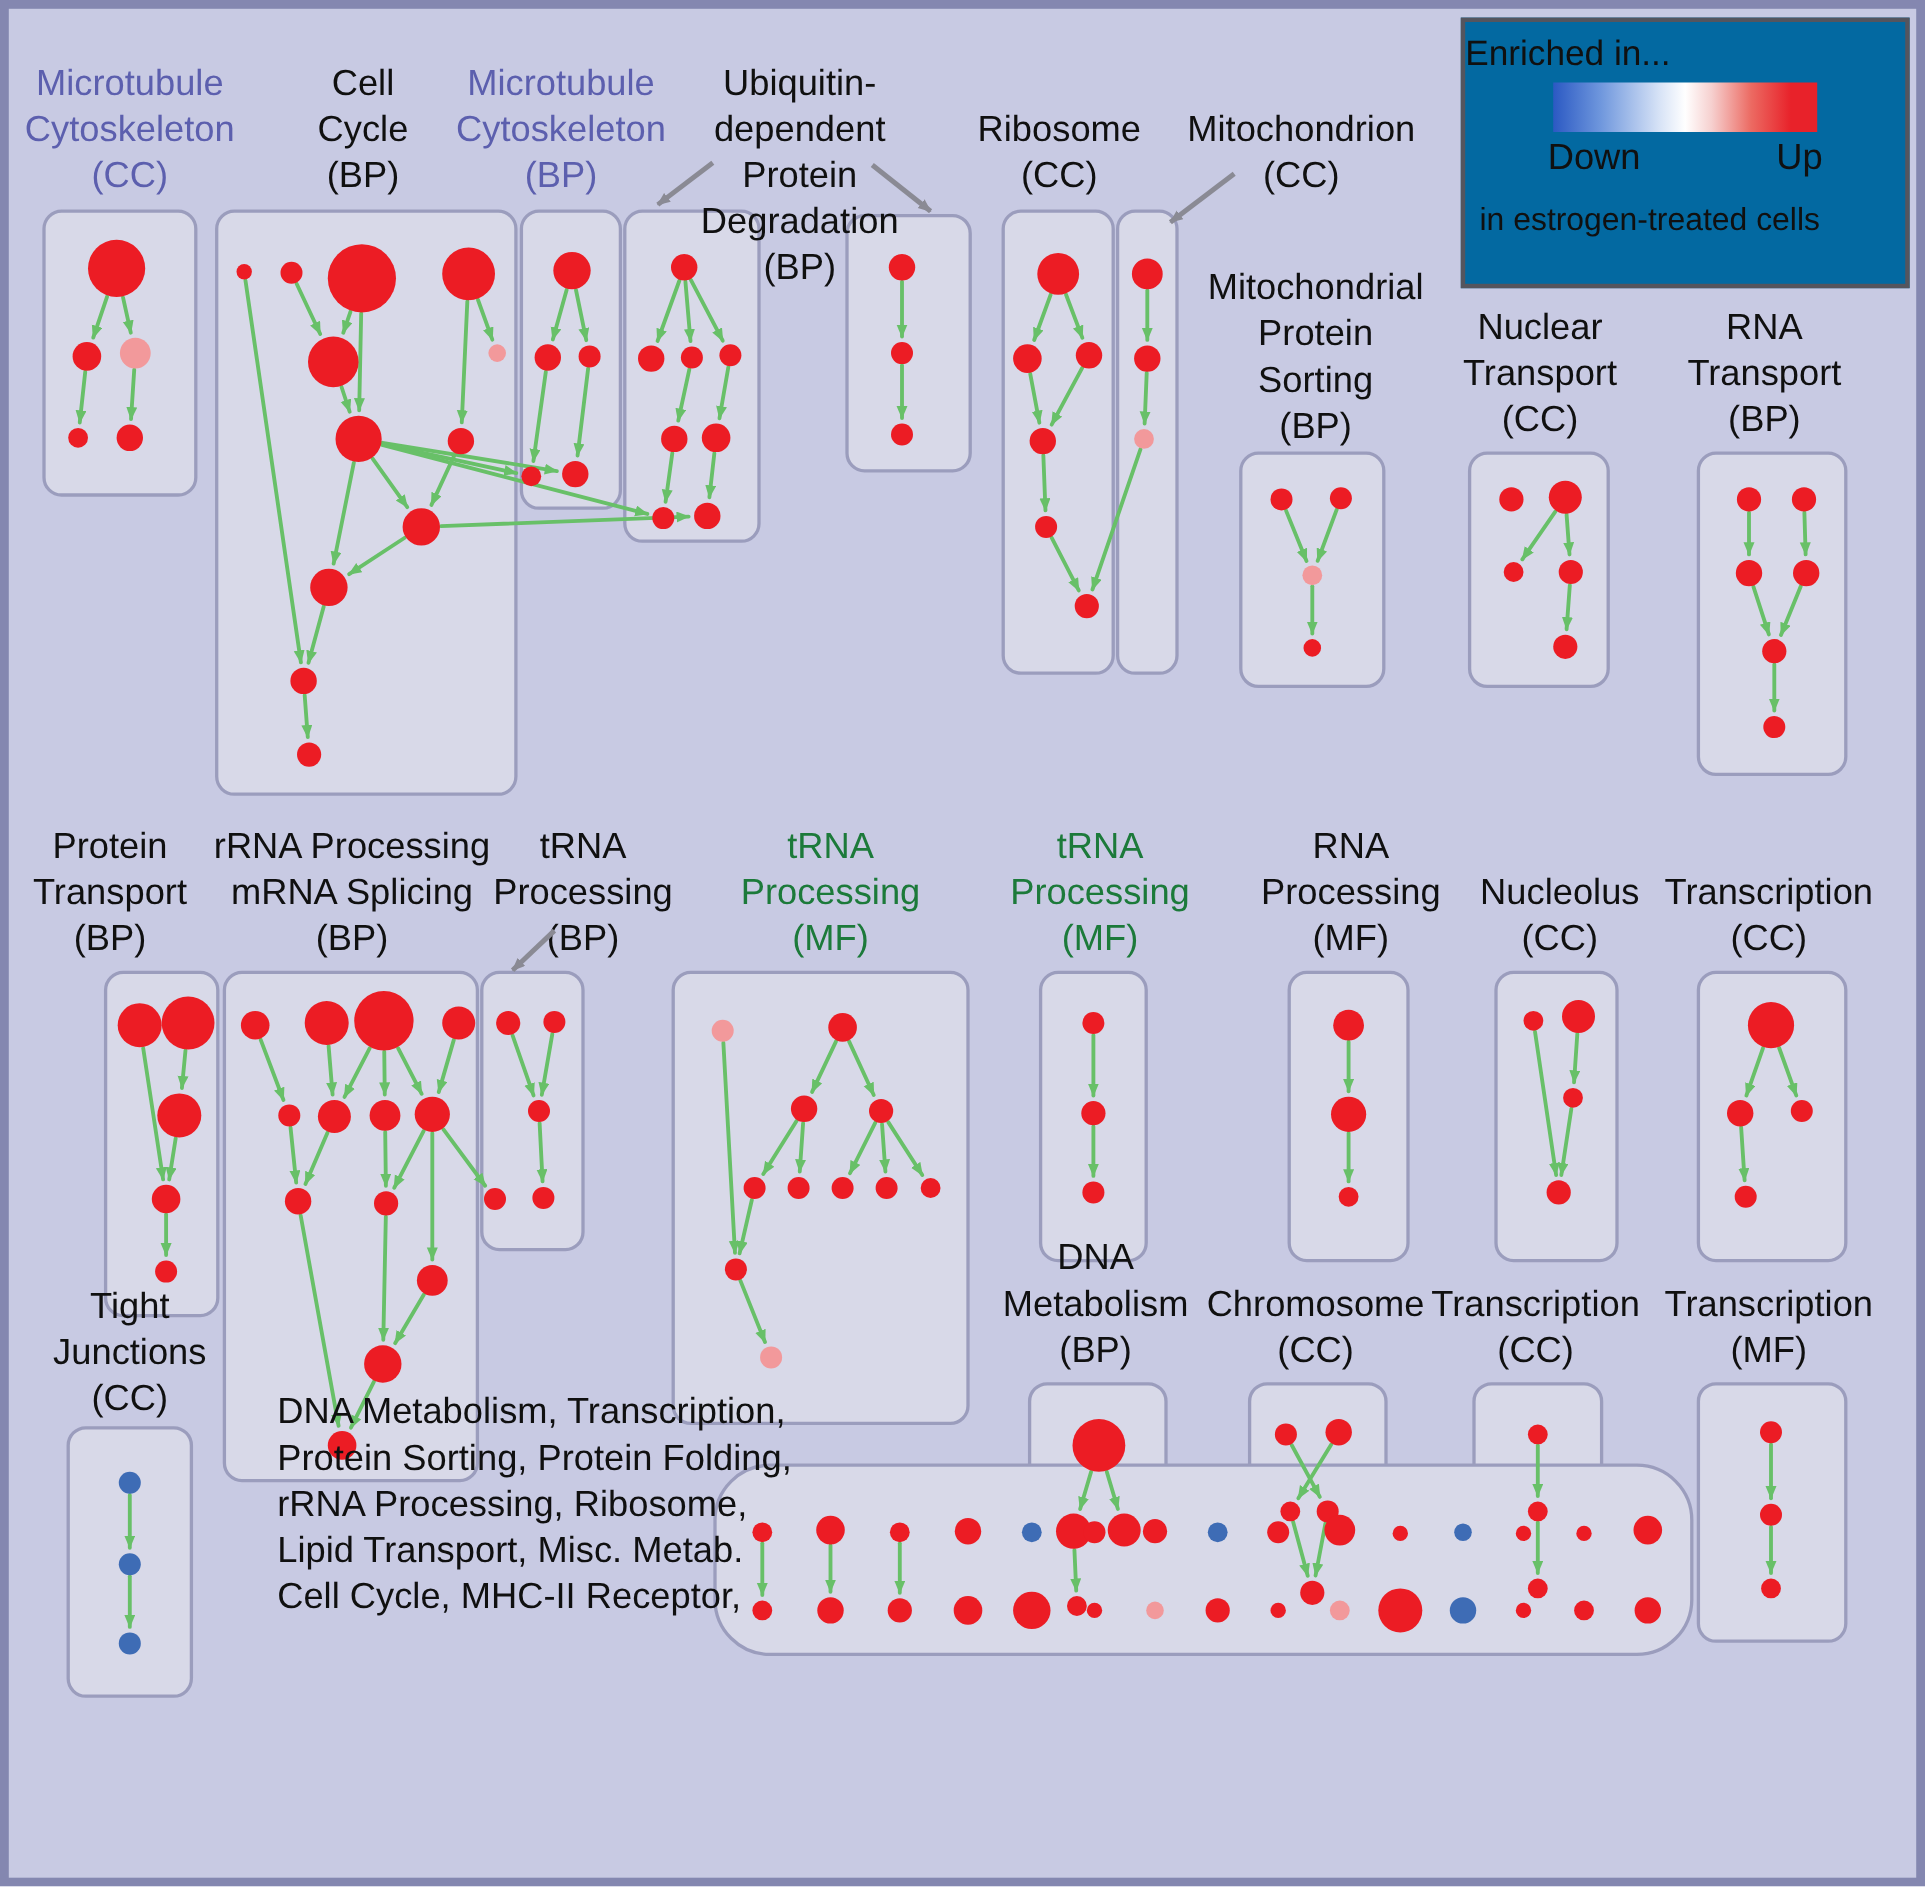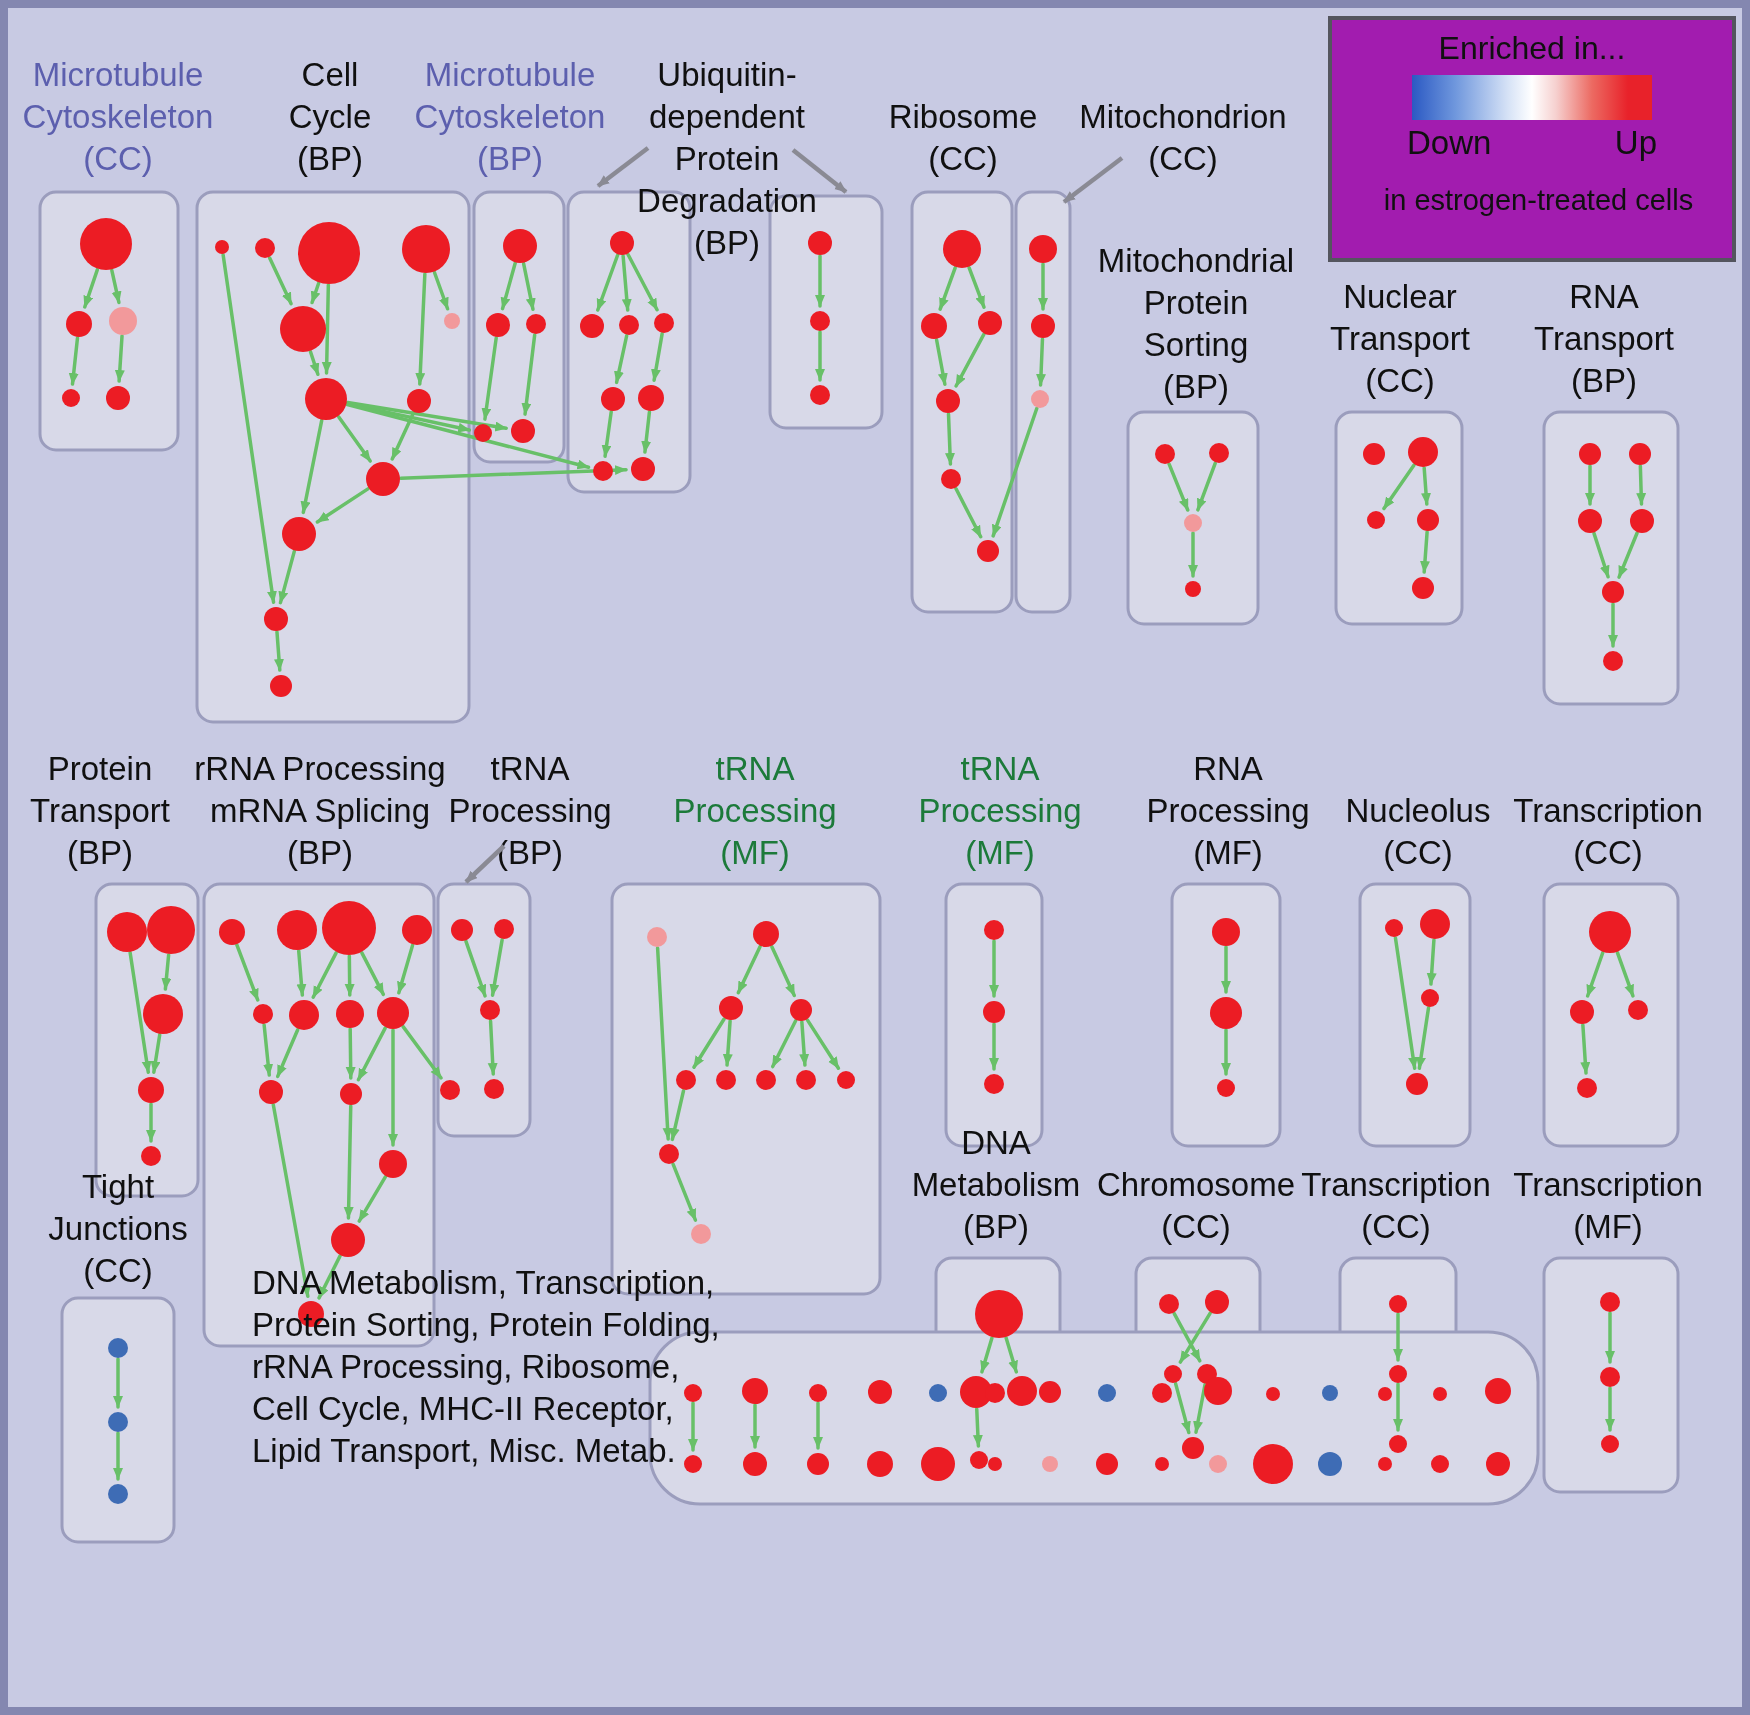--- a/index.html
+++ b/index.html
@@ -6,22 +6,22 @@
   .stage{
     position:relative;width:1750px;height:1715px;
     background:#c8cae3;
     font-family:"Liberation Sans",sans-serif;
     overflow:hidden;
     text-decoration:underline;
   }
   #diagram-svg{position:absolute;left:0;top:0;width:1750px;height:1715px;display:block;}
   .legend{
     position:absolute;left:1328px;top:16px;width:408px;height:246px;
-    box-sizing:border-box;border:4px solid #54555e;background:#a21caf;
-    text-align:center;color:#101010;z-index:2;
+    box-sizing:border-box;border:4px solid #54555e;background:#0369a1;
+    color:#101010;z-index:2;
   }
   .legend-title{font-size:32px;margin-top:10px;}
   .legend-bar{width:240px;height:45px;margin:8px auto 4px auto;}
   .legend-row{width:250px;margin:0 auto 20px auto;display:flex;justify-content:space-between;font-size:33px;}
   .legend-cap{font-size:29px;line-height:36px;padding-left:13px;}
   .misc-note{
     position:absolute;left:224px;top:1262px;z-index:2;
     font-size:33px;line-height:42px;color:#101010;white-space:nowrap;margin-left:28px;
   }
 </style>
@@ -413,17 +413,17 @@
       <span>Down</span>
       <span>Up</span>
     </div>
     <div class="legend-cap">in estrogen-treated cells</div>
   </div>
 
   <div class="misc-note">
     <div>DNA Metabolism, Transcription,</div>
     <div>Protein Sorting, Protein Folding,</div>
     <div>rRNA Processing, Ribosome,</div>
+    <div>Lipid Transport, Misc. Metab.</div>
     <div>Cell Cycle, MHC-II Receptor,</div>
-    <div>Lipid Transport, Misc. Metab.</div>
   </div>
 
 </div>
 
 </body></html>

